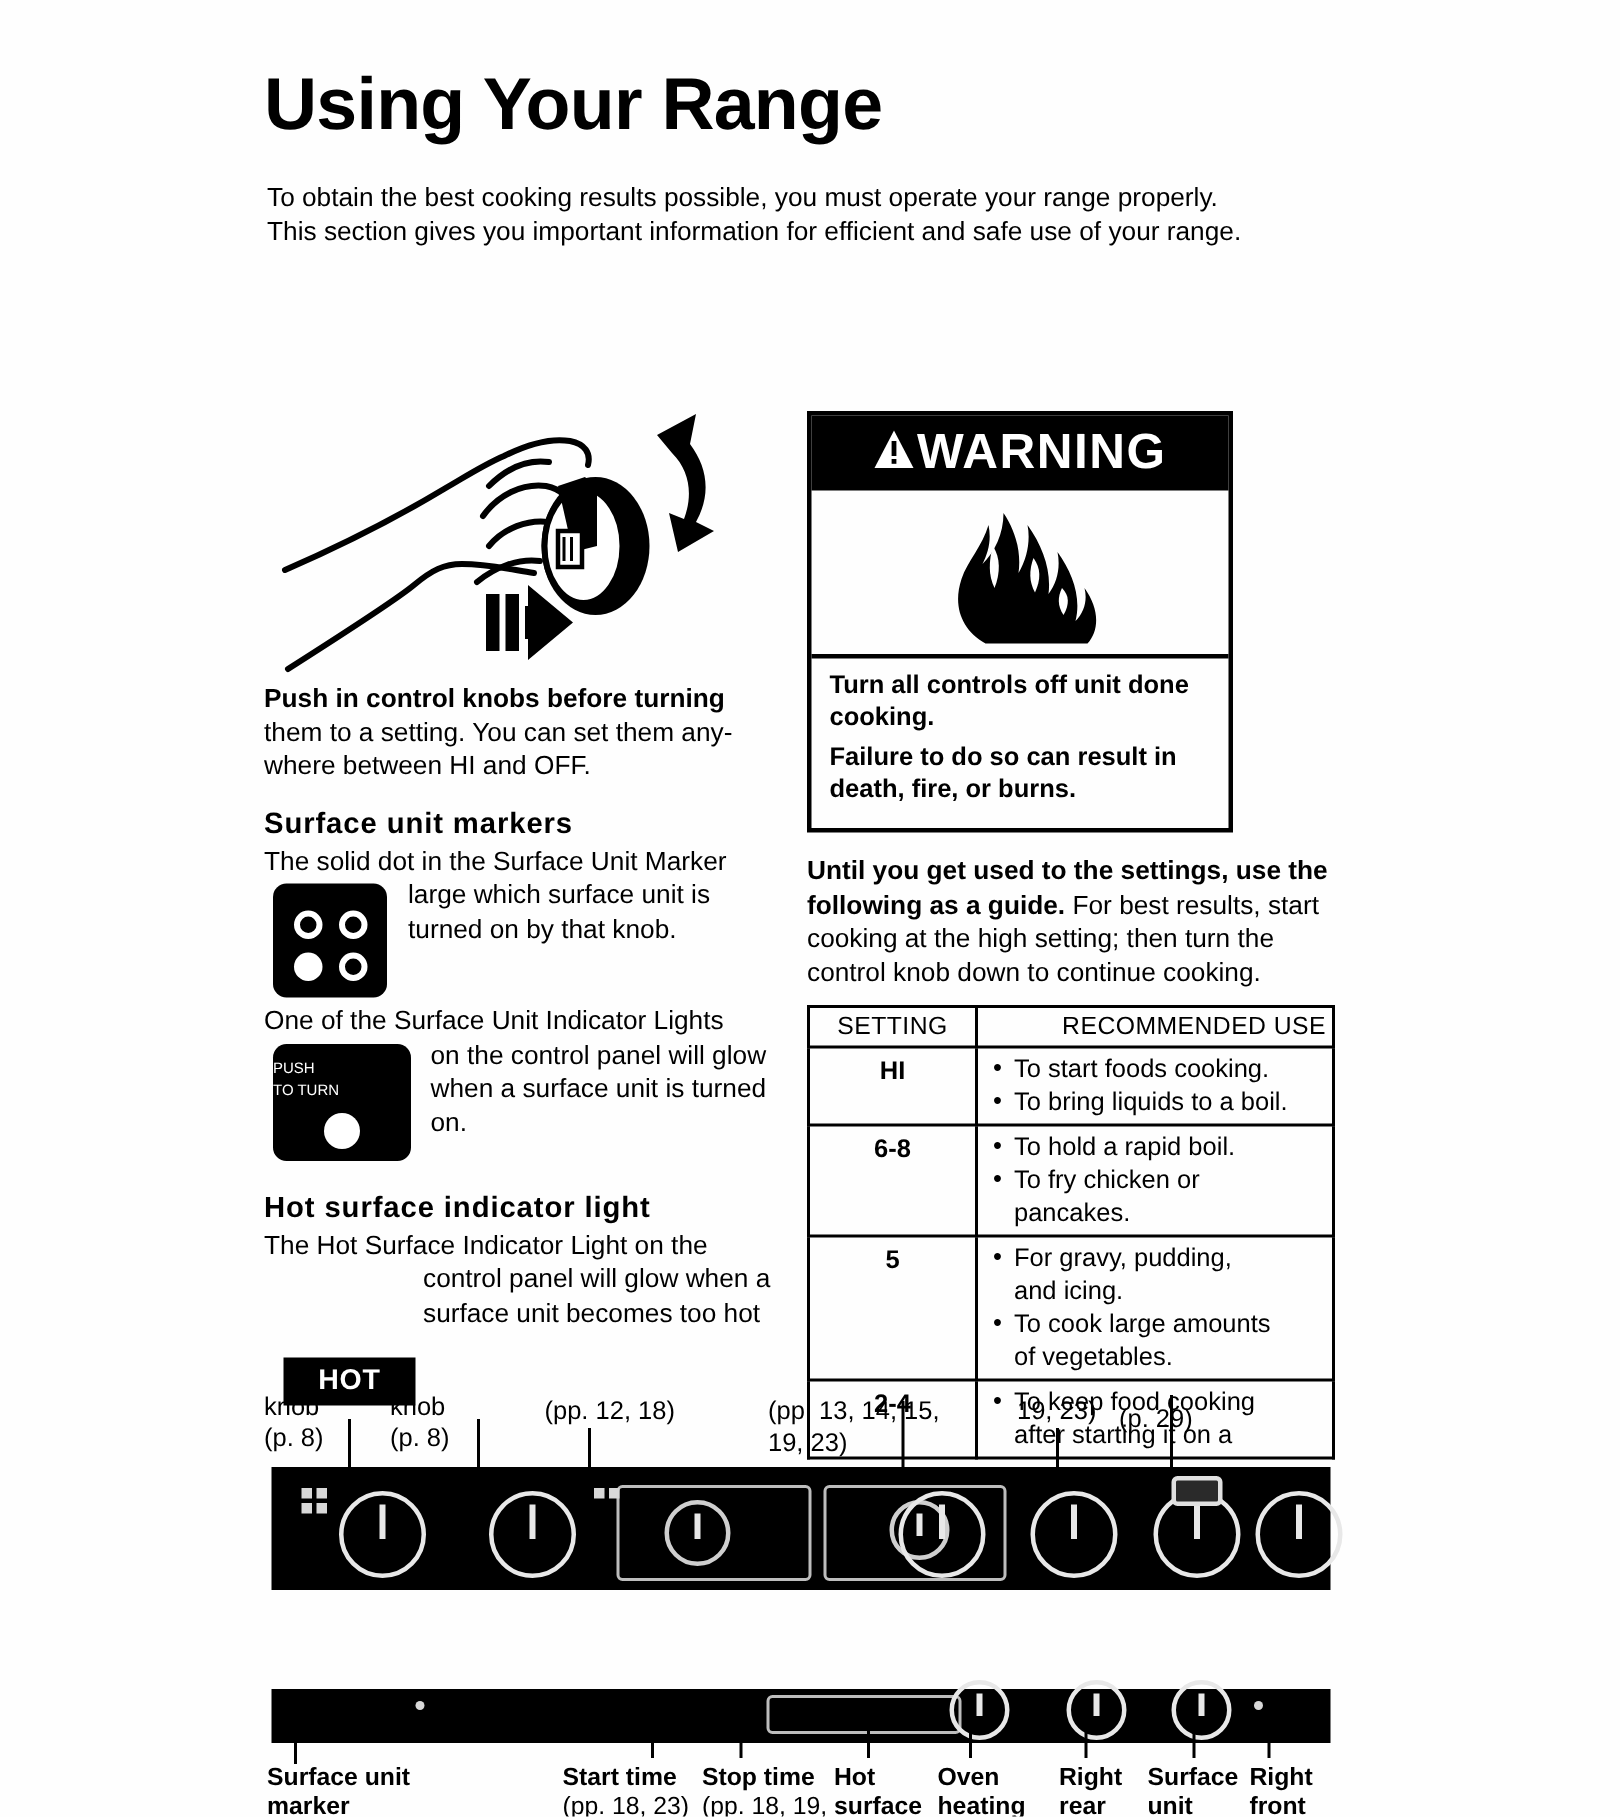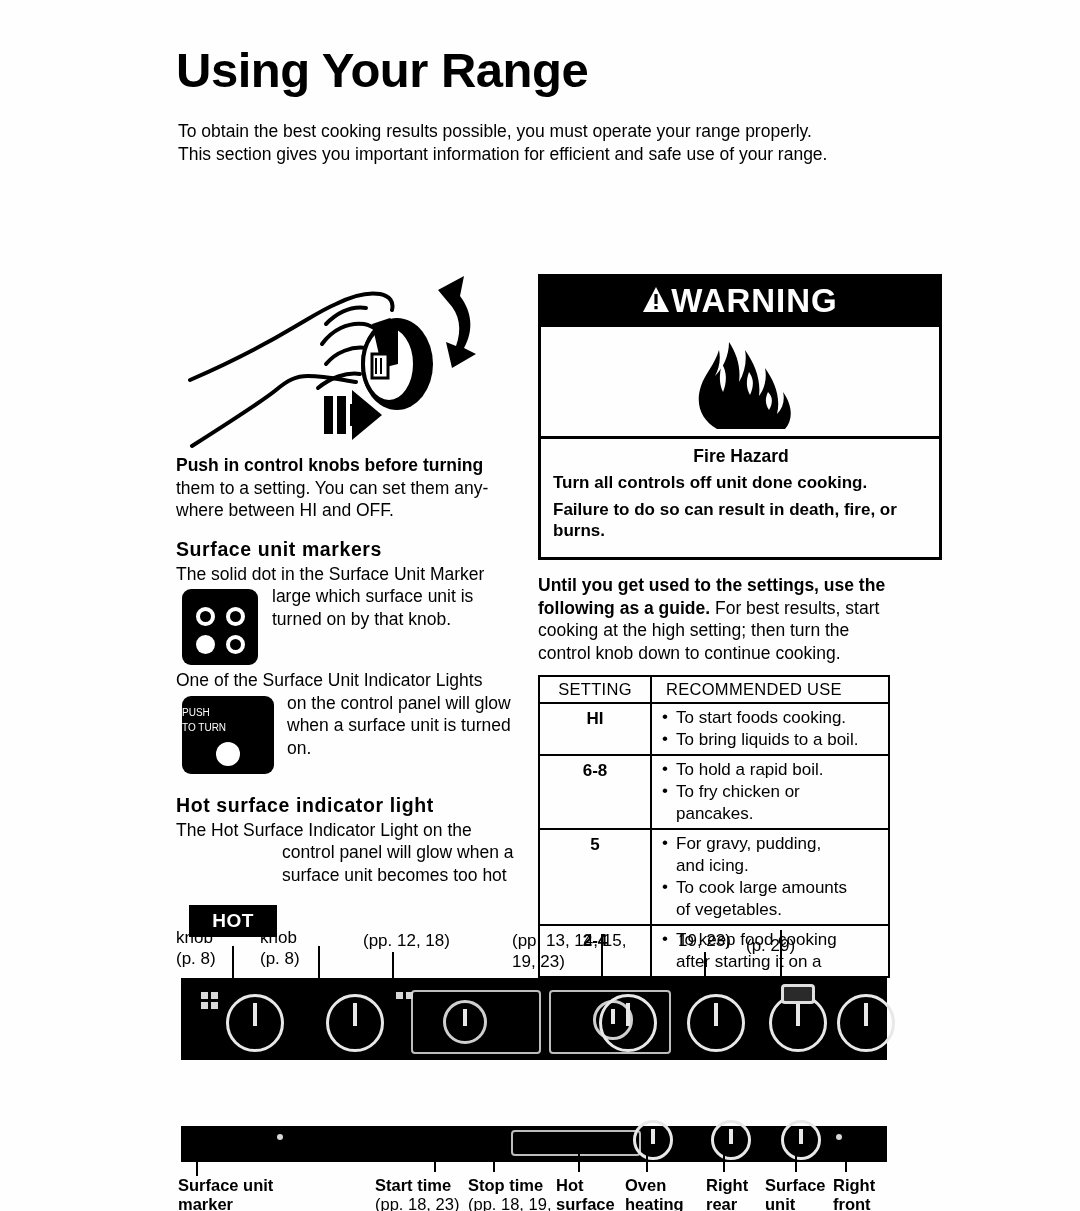--- a/index.html
+++ b/index.html
@@ -79,21 +79,21 @@
     position: absolute; left: 189px; top: 905px;
     width: 88px; height: 32px; background: #000;
     color: #fff; font-size: 19px; font-weight: bold;
     text-align: center; line-height: 32px; letter-spacing: 0.5px;
   }
 
   
   .rcol { position: absolute; left: 538px; top: 274px; width: 355px; }
 
   .warning {
-    border: 3px solid #000; width: 404px;
+    border: 3px solid #000; width: 284px;
   }
   .warn-head {
     background: #000; color: #fff;
     text-align: center; padding: 5px 0 7px 0;
   }
   .warn-head .wtxt {
     font-size: 33px; font-weight: bold; letter-spacing: 1px;
     vertical-align: middle;
   }
   .warn-head svg { vertical-align: middle; margin-right: 1px; margin-bottom: 3px;}
@@ -116,21 +116,21 @@
     margin-top: 11px; width: 352px;
     border-collapse: collapse; border: 2.5px solid #000;
     font-size: 17px;
   }
   table.settings th, table.settings td {
     border: 2px solid #000; padding: 3px 4px;
     vertical-align: top;
   }
   table.settings th { font-weight: normal; font-size: 16.5px; letter-spacing: 0.3px;}
   table.settings th.c1 { width: 112px; text-align: center; }
-  table.settings th.c2 { text-align: left; padding-left: 14px; }
+  table.settings th.c2 { text-align: right; padding-left: 14px; }
   table.settings td.set {
     text-align: center; font-weight: bold; padding-top: 5px;
   }
   table.settings td.use { padding-left: 10px; }
   table.settings ul { margin: 0; padding: 0; list-style: none; }
   table.settings li {
     position: relative; padding-left: 14px; line-height: 22px;
   }
   table.settings li:before {
     content: "\2022"; position: absolute; left: 0; top: -1px; font-size: 17px;
@@ -271,21 +271,20 @@
             C 46 26, 44 34, 40 42 C 48 34, 54 22, 54 8 C 62 20, 66 34, 64 48
             C 70 38, 72 26, 70 16 C 80 30, 86 46, 84 62 C 90 54, 92 44, 90 34
             C 100 48, 106 64, 102 80 C 108 74, 110 66, 108 58
             C 118 72, 118 86, 110 95 Z"></path>
           <path fill="#fff" d="M47 30 C 44 40, 44 50, 48 58 C 52 48, 52 38, 47 30 Z"></path>
           <path fill="#fff" d="M74 38 C 71 46, 71 54, 75 61 C 79 52, 79 45, 74 38 Z"></path>
           <path fill="#fff" d="M93 58 C 90 64, 90 70, 94 76 C 98 69, 98 63, 93 58 Z"></path>
         </svg>
       </div>
       <div class="warn-body">
-        <div class="ttl">Fire Hazard</div>
         <p>Turn all controls off unit done cooking.</p>
         <p>Failure to do so can result in death, fire, or burns.</p>
       </div>
     </div>
 
     <div class="guide">
       <b>Until you get used to the settings, use the following as a guide.</b><span> For best results, start cooking at the high setting; then turn the control knob down to continue cooking.</span>
     </div>
 
     <table class="settings">

